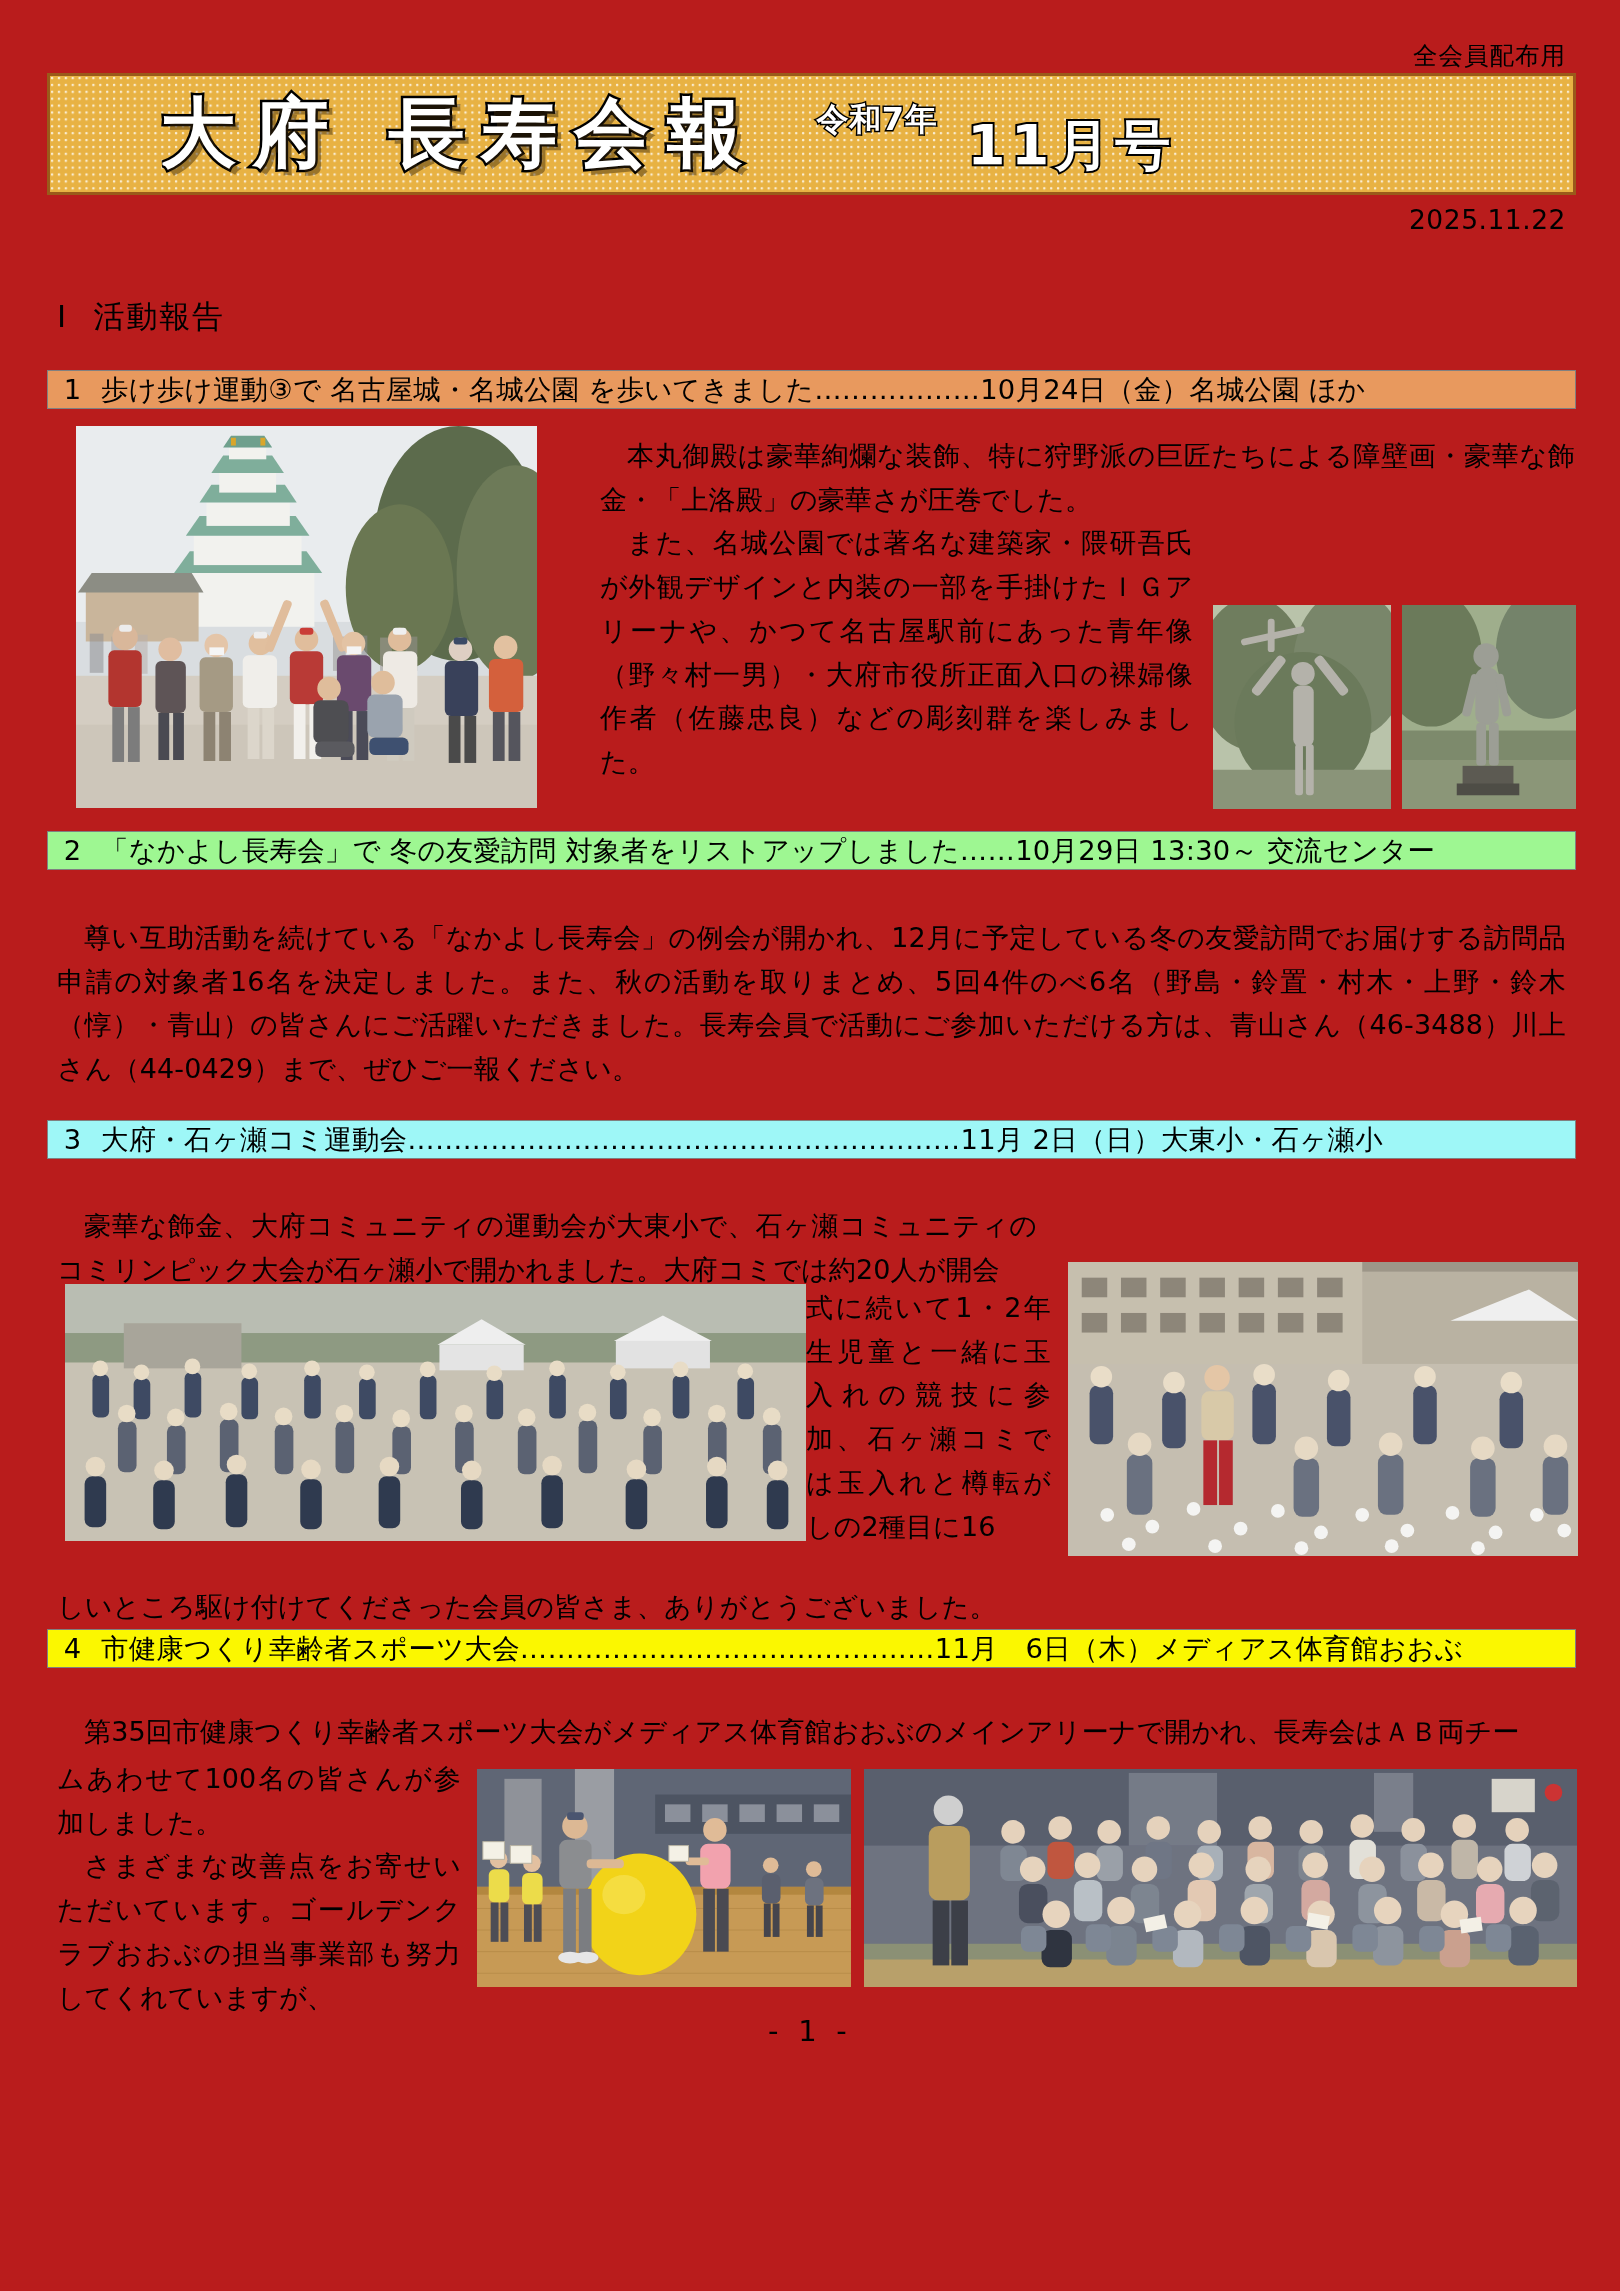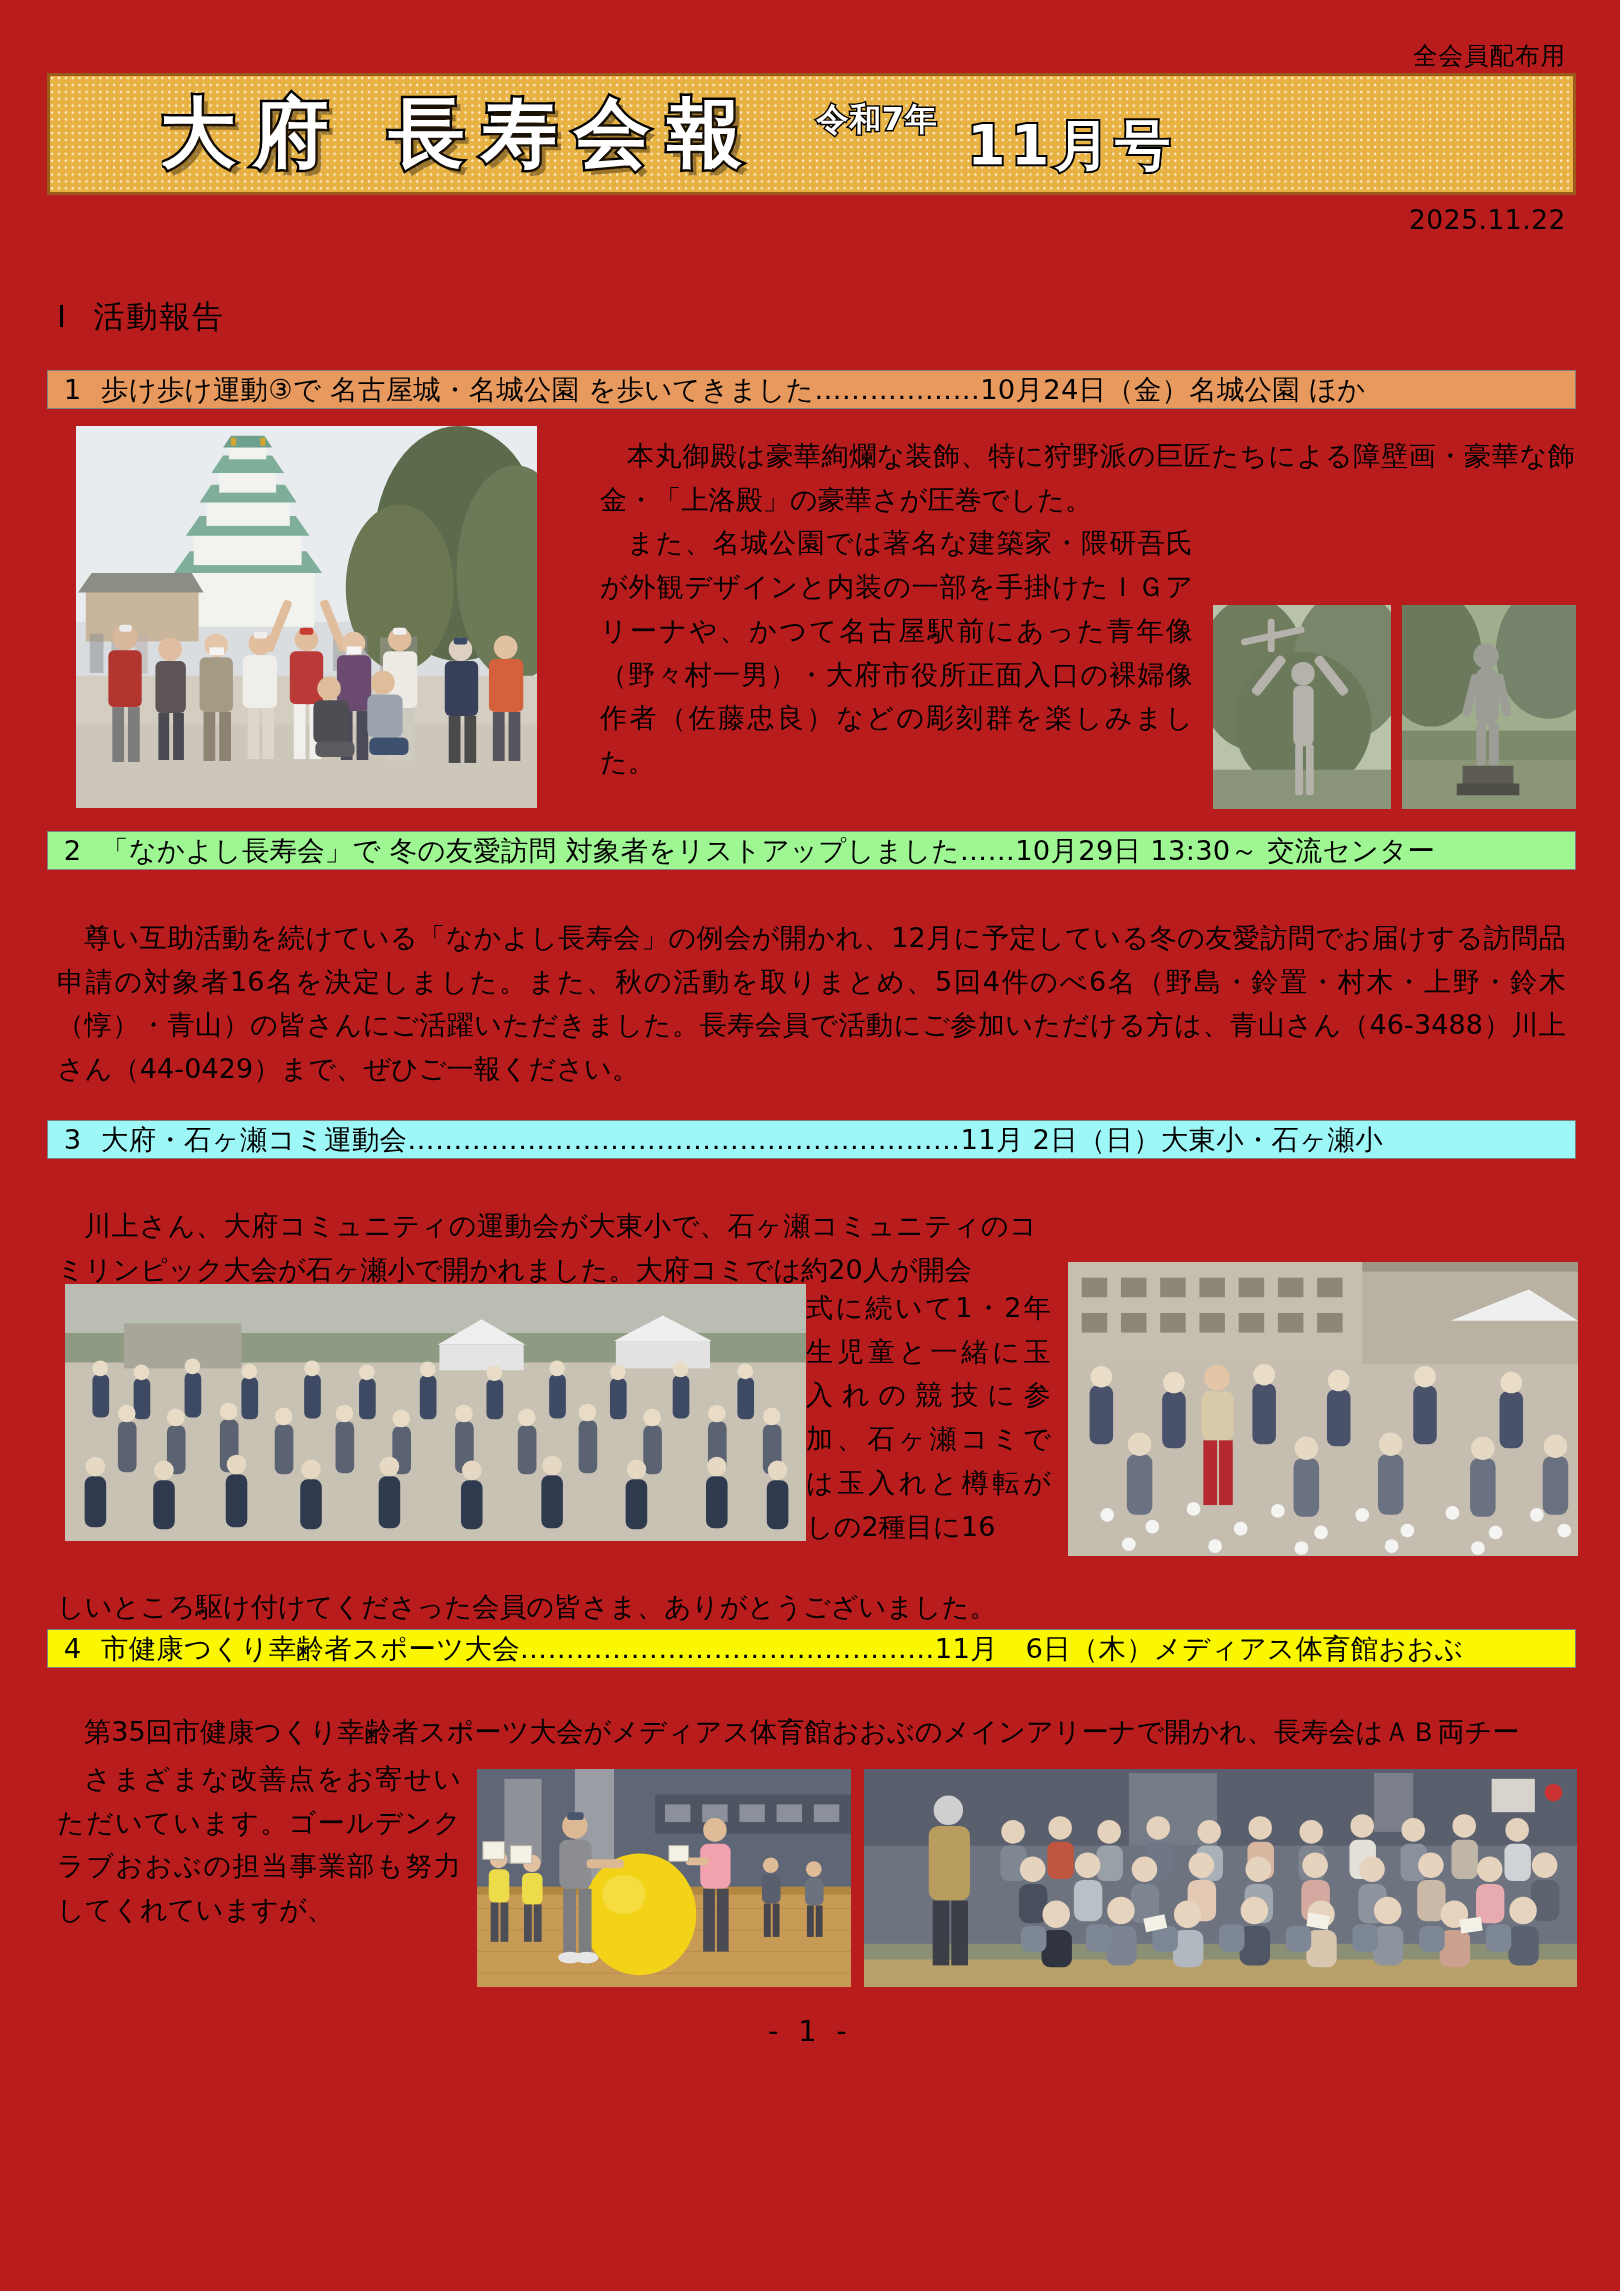--- a/index.html
+++ b/index.html
@@ -340,21 +340,21 @@
   <div class="tblock" style="top:916px; left:57px; width:1509px;">
     <p>尊い互助活動を続けている「なかよし長寿会」の例会が開かれ、12月に予定している冬の友愛訪問でお届けする訪問品申請の対象者16名を決定しました。また、秋の活動を取りまとめ、5回4件のべ6名（野島・鈴置・村木・上野・鈴木（惇）・青山）の皆さんにご活躍いただきました。長寿会員で活動にご参加いただける方は、青山さん（46-3488）川上さん（44-0429）まで、ぜひご一報ください。</p>
   </div>
 
   <div class="bar bar-cyan" style="top:1120px;">
     <span class="bar-num">3</span>
     <span class="bar-text">大府・石ヶ瀬コミ運動会……………………………………………………11月 2日（日）大東小・石ヶ瀬小</span>
   </div>
 
   <div class="tblock" style="top:1204px; left:57px; width:980px;">
-    <p>川上さん、大府コミュニティの運動会が大東小で、石ヶ瀬コミュニティのコミリンピック大会が石ヶ瀬小で開かれました。大府コミでは約20人が開会</p>
+    <p>豪華な飾金、大府コミュニティの運動会が大東小で、石ヶ瀬コミュニティのコミリンピック大会が石ヶ瀬小で開かれました。大府コミでは約20人が開会</p>
   </div>
 
   <div class="photo" style="top:1284px; left:65px; width:741px; height:257px;">
     <svg viewBox="0 0 756 262" preserveAspectRatio="none">
       <rect width="756" height="262" fill="#c8c2b4"></rect>
       <rect width="756" height="60" fill="#b9bdb2"></rect>
       <rect y="50" width="756" height="30" fill="#8e9a82"></rect>
 
       <polygon points="380,62 470,62 425,36" fill="#eeeeee"></polygon>
       <rect x="382" y="62" width="86" height="26" fill="#e4e4e4"></rect>
@@ -547,20 +547,21 @@
   <div class="bar bar-yellow" style="top:1629px;">
     <span class="bar-num">4</span>
     <span class="bar-text">市健康つくり幸齢者スポーツ大会………………………………………11月　6日（木）メディアス体育館おおぶ</span>
   </div>
 
   <div class="tblock" style="top:1710px; left:57px; width:1509px;">
     <p>第35回市健康つくり幸齢者スポーツ大会がメディアス体育館おおぶのメインアリーナで開かれ、長寿会はＡＢ両チー</p>
   </div>
 
   <div class="tblock" style="top:1757px; left:57px; width:404px;">
+    <p class="noind">ムあわせて100名の皆さんが参加しました。</p>
     <p>さまざまな改善点をお寄せいただいています。ゴールデンクラブおおぶの担当事業部も努力してくれていますが、</p>
   </div>
 
   <div class="photo" style="top:1769px; left:477px; width:374px; height:218px;">
     <svg viewBox="0 0 382 222" preserveAspectRatio="none">
       <rect width="382" height="222" fill="#6f7582"></rect>
       <rect x="0" y="0" width="382" height="120" fill="#5f6675"></rect>
       <rect x="28" y="10" width="38" height="86" fill="#8f9299"></rect>
       <rect x="100" y="0" width="40" height="120" fill="#9a9da3"></rect>
       <rect x="182" y="26" width="200" height="40" fill="#4d5462"></rect>

